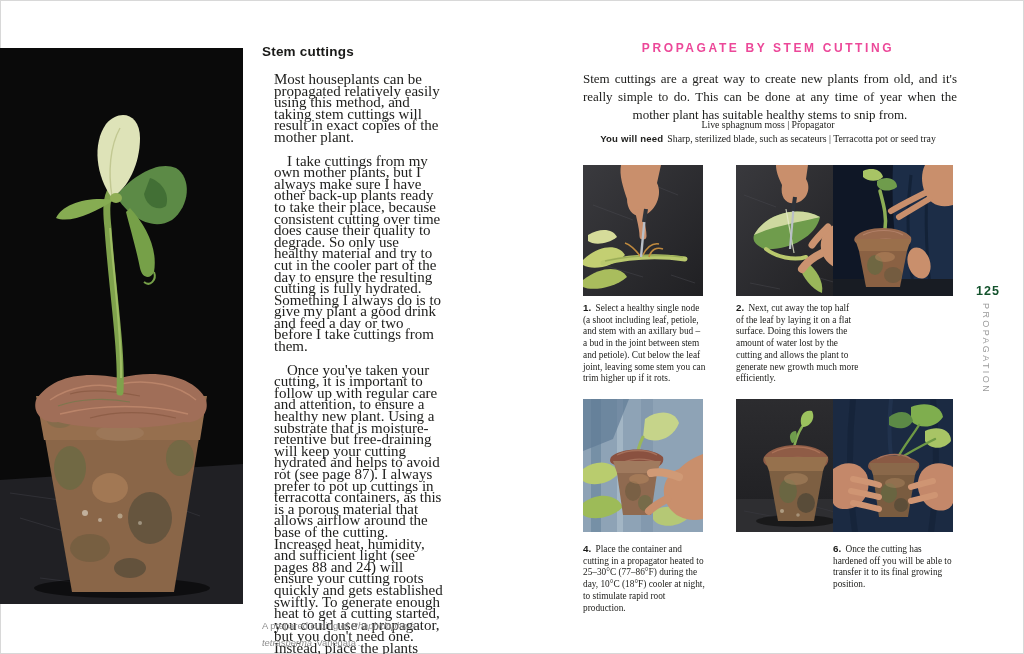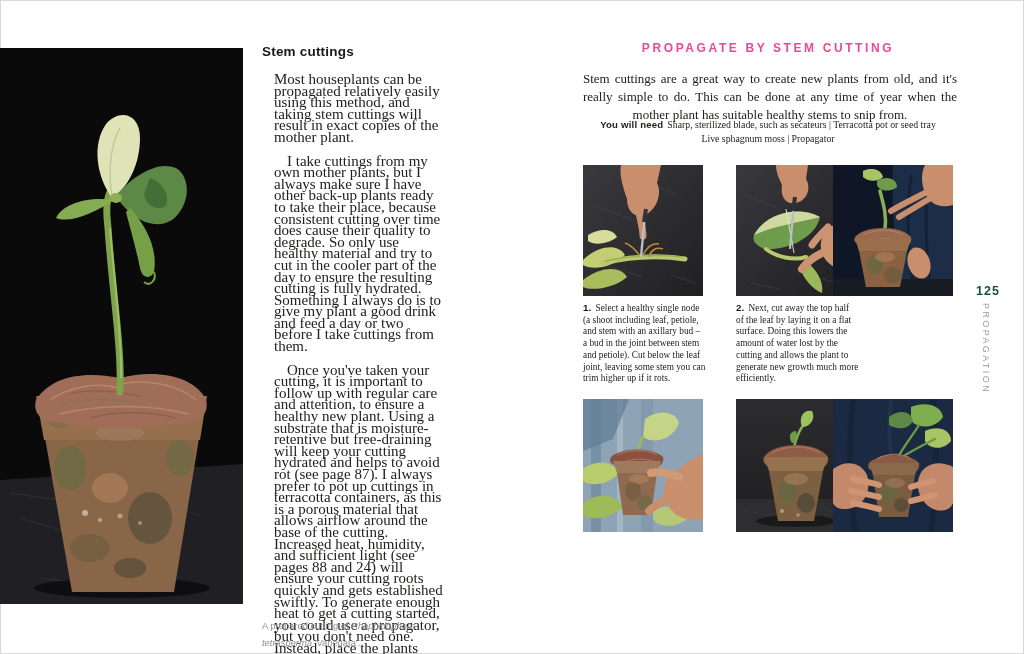--- a/index.html
+++ b/index.html
@@ -105,22 +105,22 @@
     <p class="body-p indent">Once you've taken your cutting, it is important to follow up with regular care and attention, to ensure a healthy new plant. Using a substrate that is moisture-retentive but free-draining will keep your cutting hydrated and helps to avoid rot (see page 87). I always prefer to pot up cuttings in terracotta containers, as this is a porous material that allows airflow around the base of the cutting. Increased heat, humidity, and sufficient light (see pages 88 and 24) will ensure your cutting roots quickly and gets established swiftly. To generate enough heat to get a cutting started, you could use a propagator, but you don't need one. Instead, place the plants inside a large, transparent storage box, and add a heat pad if the ambient room temperature isn't over 20°C (68°F) – you can buy these pads from any reptile supplies store.</p>
   </section>
 
   <p class="abs hero-caption"><span>A prepared cutting of </span><i>Rhaphidophora tetrasperma</i><span> 'Variegata'.</span></p>
 
   <h2 class="abs rp-header" style="margin:0">PROPAGATE BY STEM CUTTING</h2>
 
   <p class="abs rp-intro" style="margin:0">Stem cuttings are a great way to create new plants from old, and it's really simple to do. This can be done at any time of year when the mother plant has suitable healthy stems to snip from.</p>
 
   <div class="abs rp-ywn">
+    <span class="ywn-line">Live sphagnum moss | Propagator</span>
     <span class="ywn-line"><b class="ywn-label">You will need</b><span>Sharp, sterilized blade, such as secateurs | Terracotta pot or seed tray</span></span>
-    <span class="ywn-line">Live sphagnum moss | Propagator</span>
   </div>
 
   <figure class="abs photo f-top c1" style="margin:0">
     <svg viewBox="0 0 120 131" preserveAspectRatio="none">
       <defs>
           <linearGradient id="g1" x1="0" y1="0" x2="1" y2="1">
             <stop offset="0" stop-color="#3a3a3e"></stop>
             <stop offset="1" stop-color="#202023"></stop>
           </linearGradient>
         </defs>
@@ -256,16 +256,18 @@
       <ellipse cx="56" cy="94" rx="8" ry="10" fill="#5d6b42" opacity="0.6"></ellipse>
       <ellipse cx="68" cy="106" rx="7" ry="7" fill="#4a4536" opacity="0.6"></ellipse>
       <ellipse cx="62" cy="84" rx="10" ry="5" fill="#b08a62" opacity="0.45"></ellipse>
       <path d="M0,70 C14,60 28,64 34,76 C38,88 34,102 22,108 C12,112 2,110 0,104 Z" fill="#c4886a"></path>
       <path d="M20,80 C30,82 40,84 46,86 M18,92 C28,94 38,96 46,98 M20,104 C30,106 38,108 46,110" stroke="#cf9573" stroke-width="6" stroke-linecap="round" fill="none"></path>
       <path d="M120,68 C104,60 90,66 86,78 C82,90 88,104 100,110 C110,114 118,110 120,104 Z" fill="#c4886a"></path>
       <path d="M100,82 C92,84 84,86 78,88 M102,96 C94,98 86,100 78,102" stroke="#cf9573" stroke-width="6" stroke-linecap="round" fill="none"></path>
     </svg>
   </figure>
 
+  <p class="abs step-cap cap-r2 c1"><b class="step-num">4.</b> <span>Place the container and cutting in a propagator heated to 25–30°C (77–86°F) during the day, 10°C (18°F) cooler at night, to stimulate rapid root production.</span></p>
+  <p class="abs step-cap cap-r2 c3"><b class="step-num">6.</b> <span>Once the cutting has hardened off you will be able to transfer it to its final growing position.</span></p>
 
   <div class="abs page-num">125</div>
   <div class="abs vert-label">PROPAGATION</div>
 </div>
 
 </body></html>

